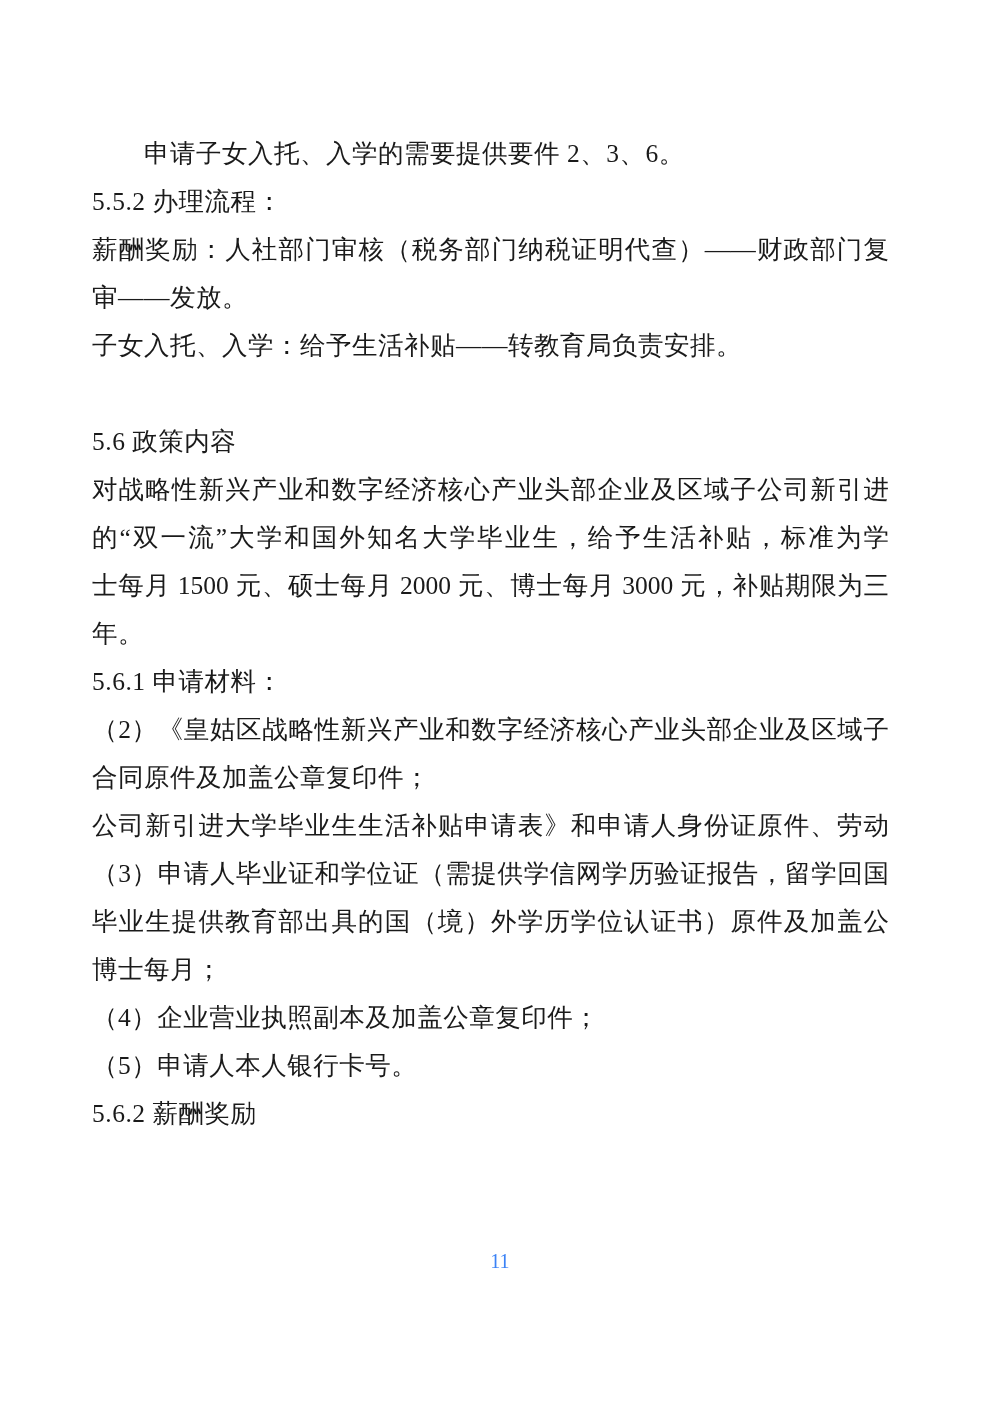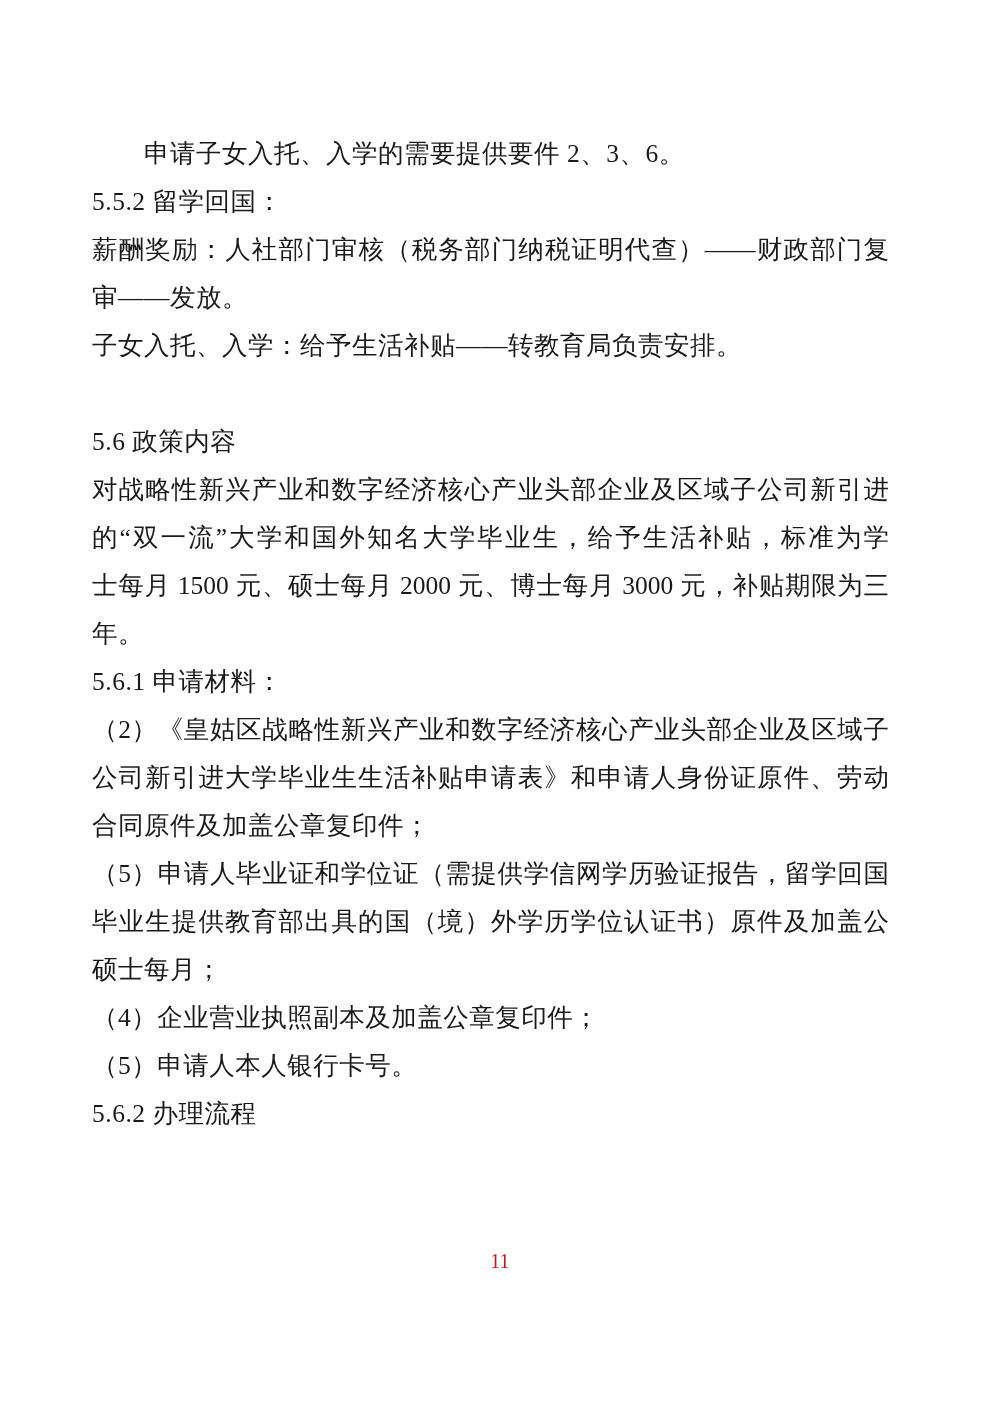--- a/index.html
+++ b/index.html
@@ -47,44 +47,44 @@
   }
   .footer {
     position: absolute;
     left: 0;
     top: 1246px;
     width: 100%;
     height: 30px;
     line-height: 30px;
     text-align: center;
     font-size: 20px;
-    color: #b91c1c;
+    color: #3b82f6;
   }
 </style>
 </head>
 <body>
 
 <div class="page">
   <div class="content">
     <div class="line indent">申请子女入托、入学的需要提供要件 2、3、6。</div>
-    <div class="line">5.5.2 留学回国：</div>
+    <div class="line">5.5.2 办理流程：</div>
     <div class="line fill">薪酬奖励：人社部门审核（税务部门纳税证明代查）——财政部门复</div>
     <div class="line">审——发放。</div>
     <div class="line">子女入托、入学：给予生活补贴——转教育局负责安排。</div>
     <div class="line blank"></div>
     <div class="line bold">5.6 政策内容</div>
     <div class="line fill">对战略性新兴产业和数字经济核心产业头部企业及区域子公司新引进</div>
     <div class="line fill">的“双一流”大学和国外知名大学毕业生，给予生活补贴，标准为学</div>
     <div class="line fill">士每月 1500 元、硕士每月 2000 元、博士每月 3000 元，补贴期限为三</div>
     <div class="line">年。</div>
     <div class="line">5.6.1 申请材料：</div>
     <div class="line fill">（2）《皇姑区战略性新兴产业和数字经济核心产业头部企业及区域子</div>
+    <div class="line">合同原件及加盖公章复印件；</div>
     <div class="line fill">公司新引进大学毕业生生活补贴申请表》和申请人身份证原件、劳动</div>
-    <div class="line">合同原件及加盖公章复印件；</div>
-    <div class="line fill">（5）申请人毕业证和学位证（需提供学信网学历验证报告，留学回国</div>
+    <div class="line fill">（3）申请人毕业证和学位证（需提供学信网学历验证报告，留学回国</div>
     <div class="line fill">毕业生提供教育部出具的国（境）外学历学位认证书）原件及加盖公</div>
-    <div class="line">硕士每月；</div>
+    <div class="line">博士每月；</div>
     <div class="line">（4）企业营业执照副本及加盖公章复印件；</div>
     <div class="line">（5）申请人本人银行卡号。</div>
-    <div class="line">5.6.2 办理流程</div>
+    <div class="line">5.6.2 薪酬奖励</div>
   </div>
   <div class="footer">11</div>
 </div>
 
 </body></html>

